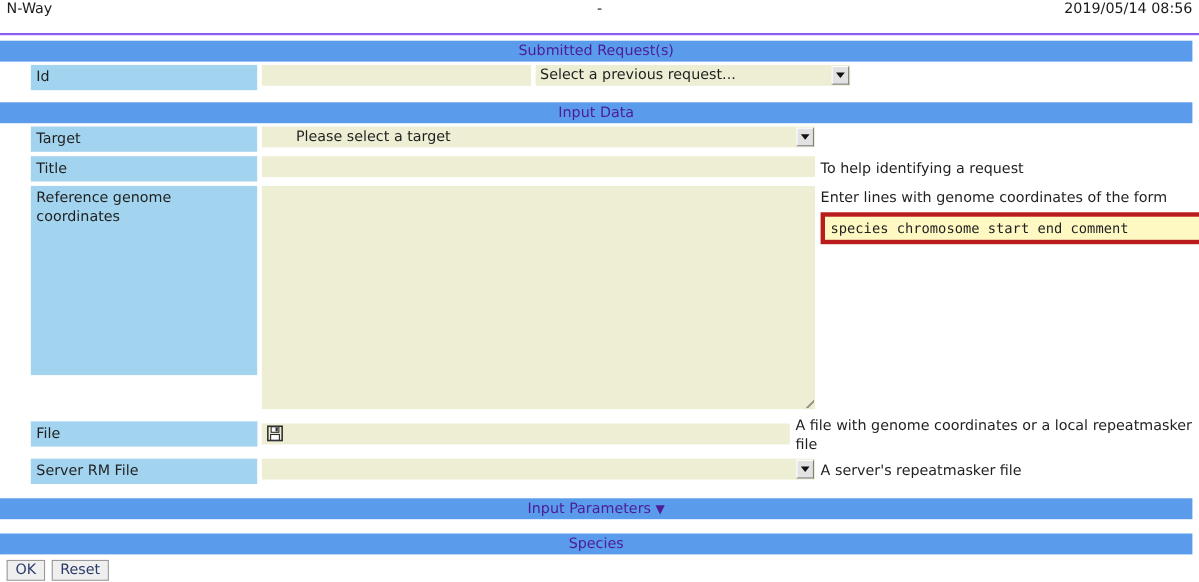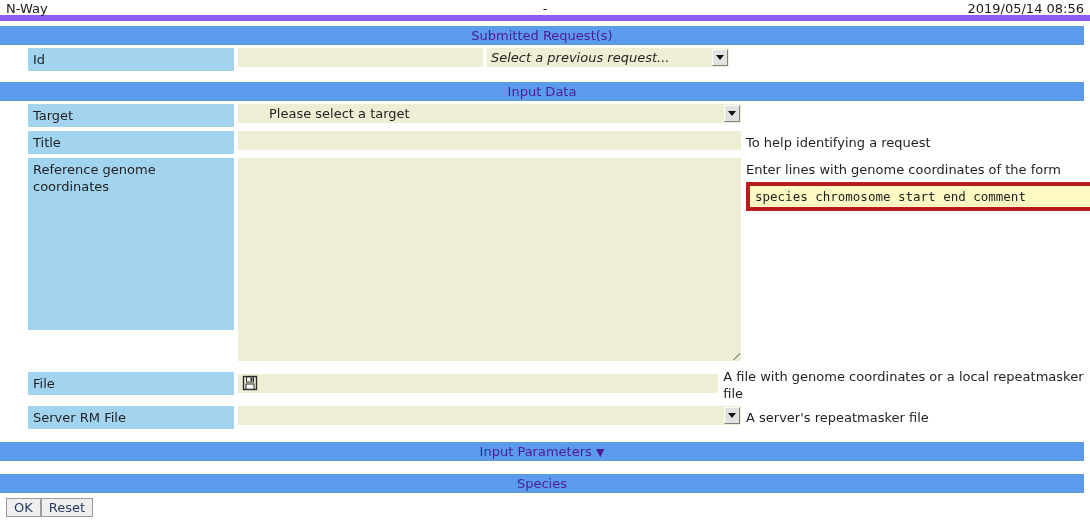--- a/index.html
+++ b/index.html
@@ -12,22 +12,22 @@
     height: 529px;
     font-family: "DejaVu Sans", "Liberation Sans", sans-serif;
     font-size: 13px;
     color: #1a1a1a;
     overflow: hidden;
   }
 
   
   .titlebar {
     position: relative;
-    height: 21px;
-    border-bottom: 6px solid #8b5cf6;
+    height: 32px;
+    border-bottom: 2px solid #8b5cf6;
     box-sizing: border-box;
   }
   .titlebar .tb-left {
     position: absolute;
     left: 6px;
     top: 1px;
     font-size: 13px;
     color: #1a1a1a;
   }
   .titlebar .tb-center {
@@ -196,20 +196,21 @@
     width: 16px;
     height: 16px;
     margin: 1px 0 0 4px;
     vertical-align: middle;
   }
 
   
   .btn-row {
     padding: 5px 0 0 6px;
     display: flex;
+    gap: 6px;
   }
   .btn {
     background: #efefef;
     border: 1px solid #9a9a9a;
     color: #2a3a6a;
     font-family: "DejaVu Sans", "Liberation Sans", sans-serif;
     font-size: 13px;
     line-height: 15px;
     padding: 1px 7px;
     cursor: pointer;
@@ -232,21 +233,21 @@
 <div class="bar-gap-sm"></div>
 <div class="section-bar">Submitted Request(s)</div>
 
 <div class="row" style="margin-top:3px;">
   <div class="lbl">Id</div>
   <div class="gap4"></div>
   <div class="field-cell">
     <input class="txt" style="width: 245px;" type="text" placeholder="">
   </div>
   <div class="gap4"></div>
-  <div class="sel" style="width:242px;font-style:italic;">
+  <div class="sel" style="width:286px;">
     <span class="sel-text">Select a previous request...</span>
     <span class="sel-arrow">
         <i></i>
       </span>
   </div>
 </div>
 
 <div class="bar-gap-md"></div>
 <div class="section-bar">Input Data</div>
 

